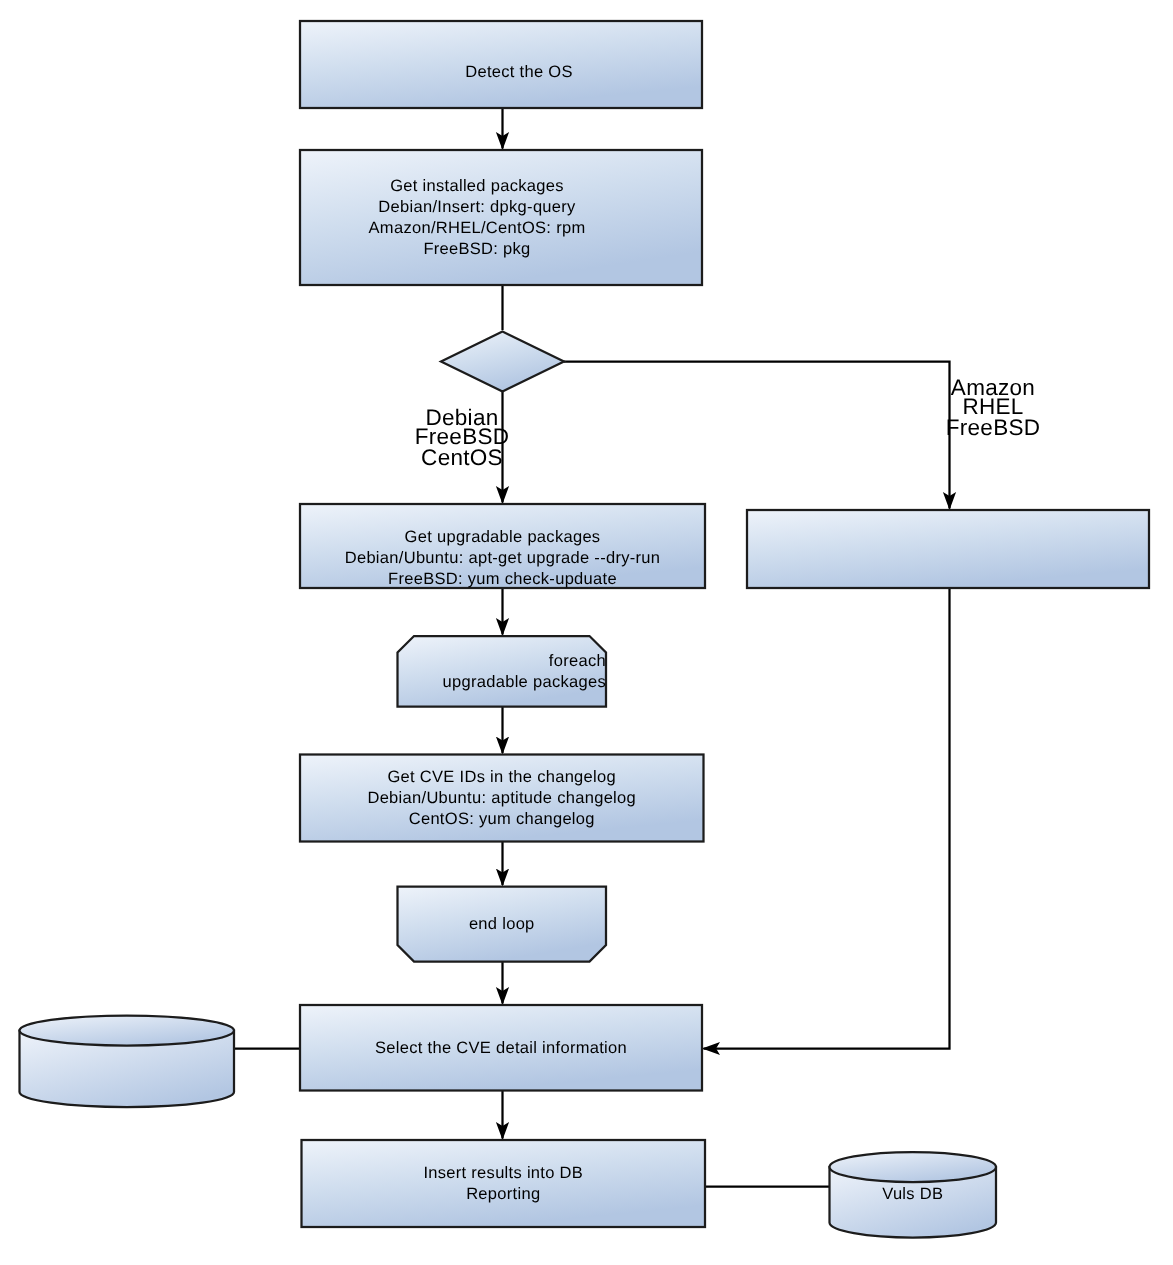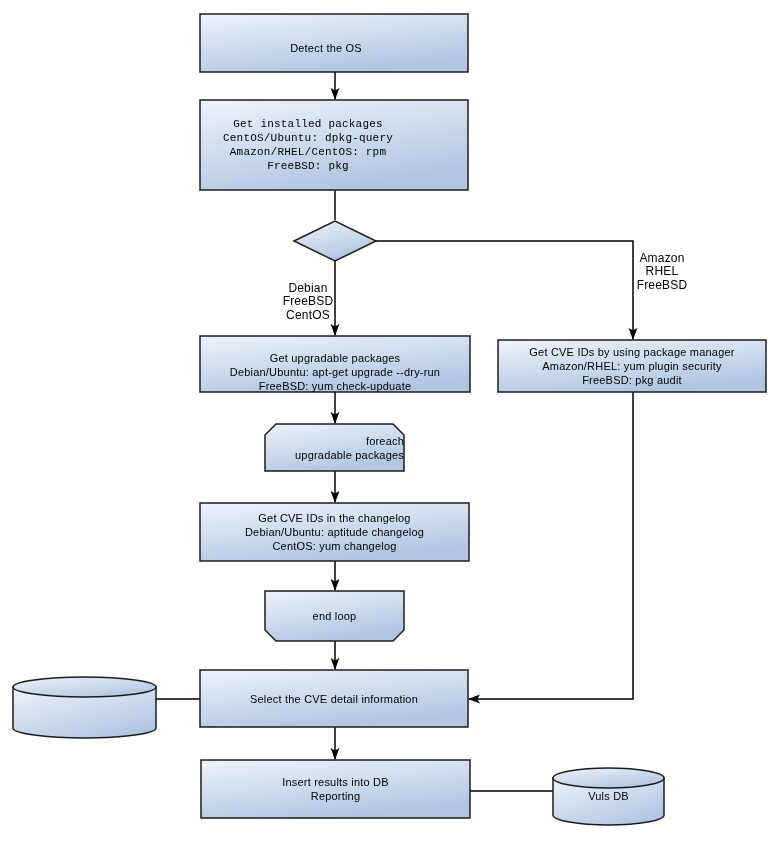--- a/index.html
+++ b/index.html
@@ -19,21 +19,21 @@
     flex-direction: column;
     align-items: center;
     justify-content: center;
     text-align: center;
     font-size: 11px;
     line-height: 14px;
     letter-spacing: 0.2px;
     pointer-events: none;
   }
   .node-text span { display: block; white-space: nowrap; }
-  .branch-label { font-size: 12px; line-height: 13.5px; }
+  .branch-label { font-size: 15px; line-height: 13.5px; }
 </style>
 </head>
 <body>
 
 <div class="canvas">
 
   <svg class="layer" width="782" height="843" viewBox="0 0 782 843">
     <defs>
       <linearGradient id="boxGrad" x1="0" y1="0" x2="0.45" y2="1">
         <stop offset="0" stop-color="#eef3fa"></stop>
@@ -81,32 +81,32 @@
       <path d="M13,687 V728 A71.5,10 0 0 0 156,728 V687 Z" fill="url(#cylGrad)" stroke="#1c1c1c" stroke-width="1.5"></path>
       <ellipse cx="84.5" cy="687" rx="71.5" ry="10" fill="url(#cylGrad)" stroke="#1c1c1c" stroke-width="1.5"></ellipse>
     </g>
 
     <g>
       <path d="M553,778 V815 A55.5,10 0 0 0 664,815 V778 Z" fill="url(#cylGrad)" stroke="#1c1c1c" stroke-width="1.5"></path>
       <ellipse cx="608.5" cy="778" rx="55.5" ry="10" fill="url(#cylGrad)" stroke="#1c1c1c" stroke-width="1.5"></ellipse>
     </g>
   </svg>
 
-  <div class="node-text" style="left:192px; top:14px; width:268px; height:68px;">
+  <div class="node-text" style="left:212px; top:14px; width:268px; height:68px;">
     <span>Detect the OS</span>
   </div>
 
-  <div class="node-text" style="left:190px; top:100px; width:236px; height:90px;font-family:Liberation Mono, monospace;">
+  <div class="node-text" style="left:200px; top:100px; width:236px; height:90px;">
     <span>Get installed packages</span>
-    <span>CentOS/Ubuntu: dpkg-query</span>
+    <span>Debian/Insert: dpkg-query</span>
     <span>Amazon/RHEL/CentOS: rpm</span>
     <span>FreeBSD: pkg</span>
   </div>
 
-  <div class="node-text branch-label" style="left:280px; top:271px; width:56px; height:42px;margin-top:10px;">
+  <div class="node-text branch-label" style="left:280px; top:271px; width:56px; height:42px;">
     <span>Debian</span>
     <span>FreeBSD</span>
     <span>CentOS</span>
   </div>
 
   <div class="node-text branch-label" style="left:634px; top:251px; width:56px; height:42px;">
     <span>Amazon</span>
     <span>RHEL</span>
     <span>FreeBSD</span>
   </div>
@@ -125,25 +125,20 @@
   <div class="node-text" style="left:200px; top:503px; width:269px; height:58px;">
     <span>Get CVE IDs in the changelog</span>
     <span>Debian/Ubuntu: aptitude changelog</span>
     <span>CentOS: yum changelog</span>
   </div>
 
   <div class="node-text" style="left:265px; top:591px; width:139px; height:50px;">
     <span>end loop</span>
   </div>
 
-  <div class="node-text" style="left:498px; top:340px; width:268px; height:52px;">
-    <span>Get CVE IDs by using package manager</span>
-    <span>Amazon/RHEL: yum plugin security</span>
-    <span>FreeBSD: pkg audit</span>
-  </div>
 
   <div class="node-text" style="left:200px; top:670px; width:268px; height:57px;">
     <span>Select the CVE detail information</span>
   </div>
 
   <div class="node-text" style="left:201px; top:760px; width:269px; height:58px;">
     <span>Insert results into DB</span>
     <span>Reporting</span>
   </div>
 

